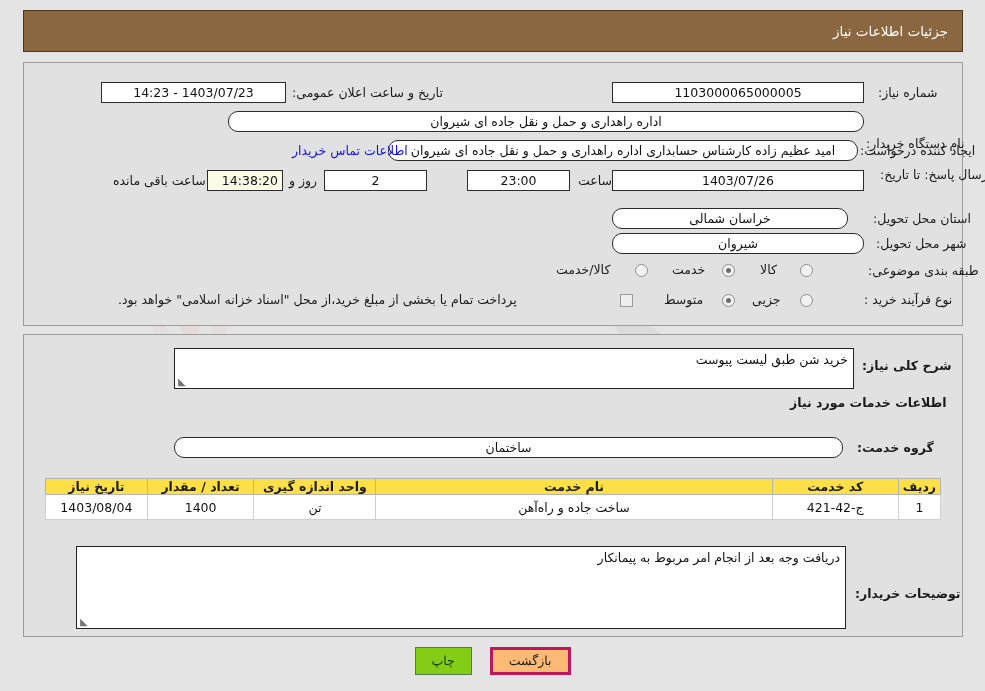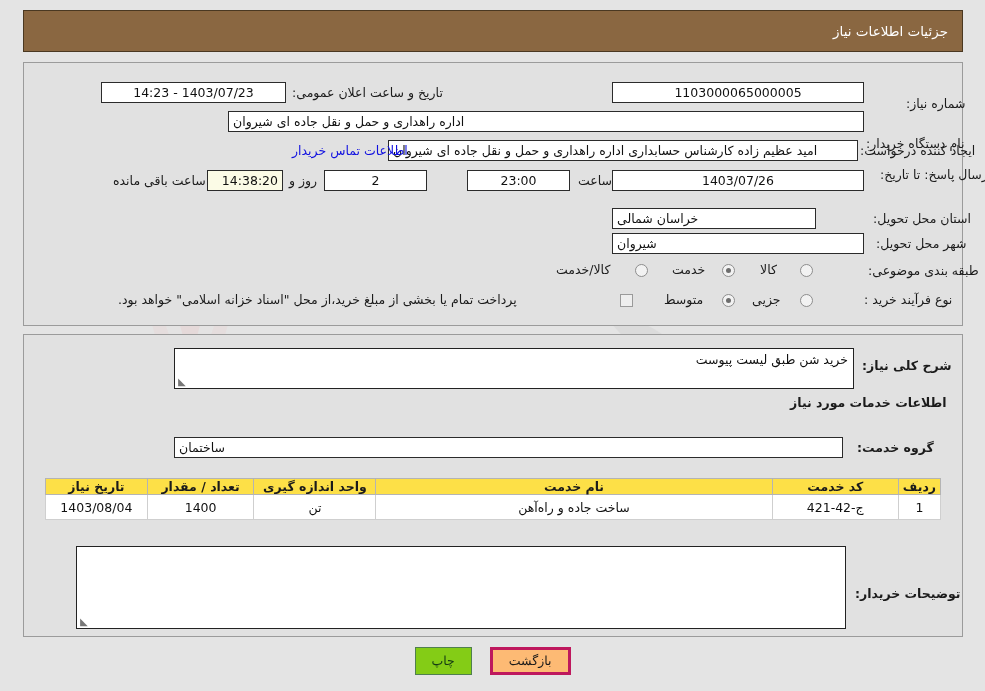--- a/index.html
+++ b/index.html
@@ -70,21 +70,21 @@
     font-size: 12.5px;
     color: #111;
     line-height: 19px;
     height: 21px;
     padding: 0 4px;
     overflow: hidden;
     white-space: nowrap;
     text-overflow: clip;
   }
   .fld.center { text-align: center; }
-  .fld.right  { text-align: left; }
+  .fld.right  { text-align: center; border-radius: 10px; }
   .fld.cream  { background: #fbfbe6; }
   .link {
     color: #1010e0;
     font-size: 12.5px;
     text-decoration: none;
     cursor: pointer;
     white-space: nowrap;
   }
 
   
@@ -203,21 +203,21 @@
       <path d="M600 130 q60 10 95 55 q-45 10 -95 -55 z"></path>
     </g>
   </svg>
 
   <div class="titlebar">
     <span class="ttxt">جزئیات اطلاعات نیاز</span>
   </div>
 
   <div class="panel" id="panel-top"></div>
 
-  <span class="abs lbl" style="left:878px; top:96px; z-index:5;margin-left:28px;">شماره نیاز:</span>
+  <span class="abs lbl" style="left:878px; top:85px; z-index:5;">شماره نیاز:</span>
   <div class="abs fld center" style="left:612px; top:82px; width:252px; z-index:5;">1103000065000005</div>
 
   <span class="abs lbl" style="left:292px; top:85px; z-index:5;">تاریخ و ساعت اعلان عمومی:</span>
   <div class="abs fld center" style="left:101px; top:82px; width:185px; z-index:5;">1403/07/23 - 14:23</div>
 
   <span class="abs lbl" style="left:866px; top:114px; z-index:5;margin-top:22px;">نام دستگاه خریدار:</span>
   <div class="abs fld right" style="left:228px; top:111px; width:636px; z-index:5;">اداره راهداری و حمل و نقل جاده ای شیروان</div>
 
   <span class="abs lbl" style="left:860px; top:143px; z-index:5;">ایجاد کننده درخواست:</span>
   <div class="abs fld right" style="left:388px; top:140px; width:470px; z-index:5;">امید عظیم زاده کارشناس حسابداری اداره راهداری و حمل و نقل جاده ای شیروان</div>
@@ -226,21 +226,21 @@
   <span class="abs lbl" style="left:880px; top:167px; z-index:5;">مهلت ارسال پاسخ: تا تاریخ:</span>
   <div class="abs fld center" style="left:612px; top:170px; width:252px; z-index:5;">1403/07/26</div>
   <span class="abs lbl" style="left:578px; top:173px; z-index:5;">ساعت</span>
   <div class="abs fld center" style="left:467px; top:170px; width:103px; z-index:5;">23:00</div>
   <div class="abs fld center" style="left:324px; top:170px; width:103px; z-index:5;">2</div>
   <span class="abs lbl" style="left:289px; top:173px; z-index:5;">روز و</span>
   <div class="abs fld center cream" style="left:207px; top:170px; width:76px; z-index:5;padding-left:28px;">14:38:20</div>
   <span class="abs lbl" style="left:113px; top:173px; z-index:5;">ساعت باقی مانده</span>
 
   <span class="abs lbl" style="left:873px; top:211px; z-index:5;">استان محل تحویل:</span>
-  <div class="abs fld right" style="left:612px; top:208px; width:204px; z-index:5;">خراسان شمالی</div>
+  <div class="abs fld right" style="left:612px; top:208px; width:236px; z-index:5;">خراسان شمالی</div>
 
   <span class="abs lbl" style="left:876px; top:236px; z-index:5;">شهر محل تحویل:</span>
   <div class="abs fld right" style="left:612px; top:233px; width:252px; z-index:5;">شیروان</div>
 
   <span class="abs lbl" style="left:868px; top:263px; z-index:5;">طبقه بندی موضوعی:</span>
 
   <span class="radio" style="left:800px; top:264px; z-index:5;"></span>
   <span class="abs lbl" style="left:760px; top:262px; z-index:5;">کالا</span>
 
   <span class="radio on" style="left:722px; top:264px; z-index:5;"></span>
@@ -291,20 +291,21 @@
         <td>ساخت جاده و راه‌آهن</td>
         <td>تن</td>
         <td>1400</td>
         <td>1403/08/04</td>
       </tr>
     </tbody>
   </table>
 
   <span class="abs lbl lbl-bold" style="left:855px; top:586px; z-index:5;">توضیحات خریدار:</span>
   <div class="ta" style="left:76px; top:546px; width:770px; height:83px; z-index:5;">
+    <span>دریافت وجه بعد از انجام امر مربوط به پیمانکار</span>
     <span class="grip">◢</span>
   </div>
 
   <div class="btnrow">
     <button class="btn btn-back">بازگشت</button>
     <button class="btn btn-print">چاپ</button>
   </div>
 
 </div>
 

